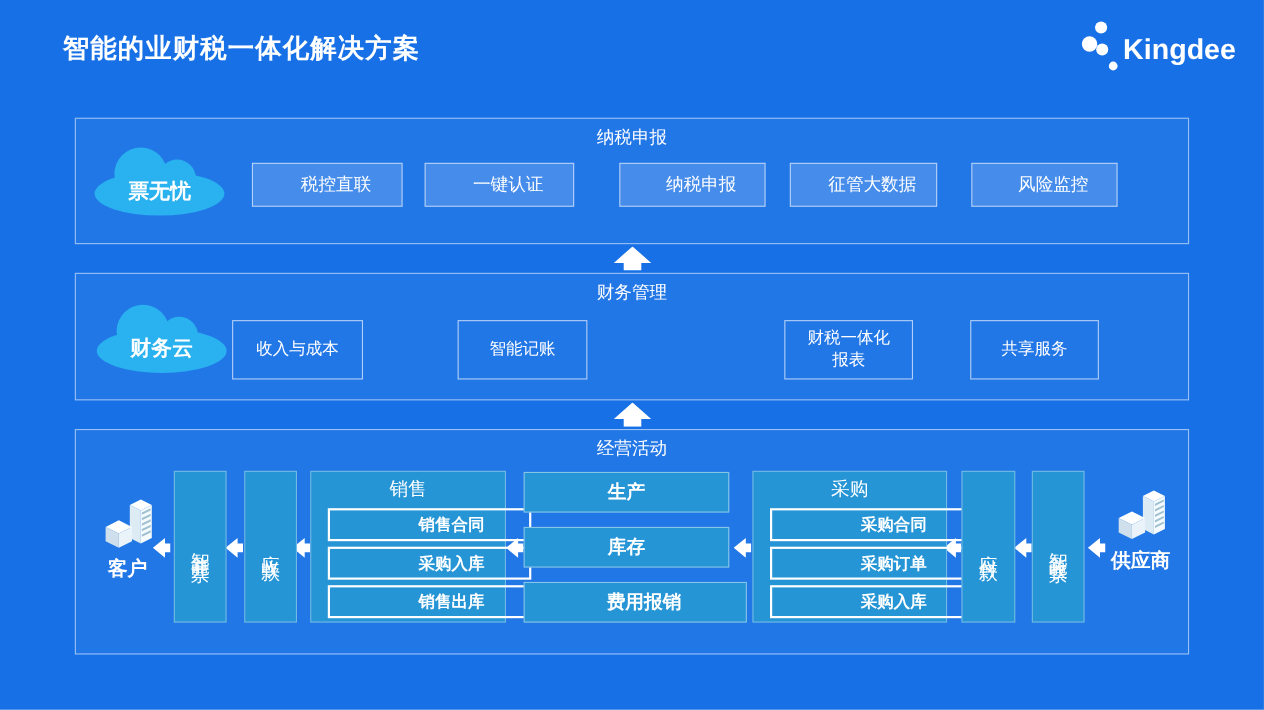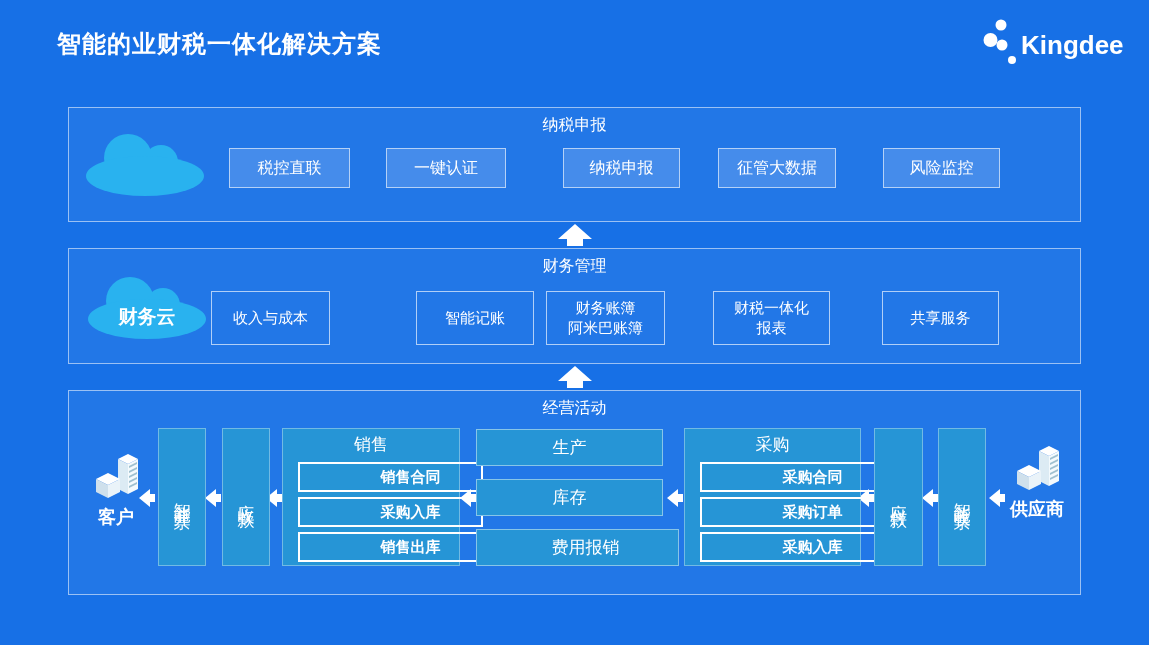--- a/index.html
+++ b/index.html
@@ -22,21 +22,21 @@
 
   .cloud { position:absolute; width:122px; height:66px; }
   .cloud-tax { left:15px; top:23px; }
   .cloud-fin { left:17px; top:25px; }
   .cloud svg { position:absolute; left:0; top:0; }
   .cloud-label { position:absolute; left:0; top:30px; width:100%; text-align:center; font-size:19px; font-weight:bold; }
 
   .pill {
     position:absolute; top:40px; height:38px;
     background:rgba(255,255,255,.16); border:1px solid rgba(255,255,255,.6);
-    display:flex; align-items:center; justify-content:center; font-size:16px;
+    display:flex; align-items:center; justify-content:center; font-size:16px;padding-left:16px;
   }
   .outline-btn {
     position:absolute; top:42px; height:52px;
     border:1px solid rgba(255,255,255,.65);
     display:flex; align-items:center; justify-content:center;
     font-size:15px; text-align:center; white-space:pre-line; line-height:1.35;
   }
 
   .arrow-up { position:absolute; left:557px; width:36px; height:22px; }
   .arrow-left { position:absolute; width:16px; height:20px; }
@@ -54,21 +54,21 @@
   }
   .group-title { position:absolute; top:4px; left:0; width:100%; text-align:center; font-size:17px; }
   .white-btn {
     position:absolute; height:26px; border:2px solid #ffffff;
     display:flex; align-items:center; justify-content:center;
     font-size:15px; font-weight:bold;padding-left:40px;
   }
   .mid-btn {
     position:absolute; left:407px; width:185px; height:35px;
     background:#2695D6; border:1px solid rgba(255,255,255,.45);
-    display:flex; align-items:center; justify-content:center; font-size:17px;
+    display:flex; align-items:center; justify-content:center; font-size:17px;font-weight:bold;
   }
   .entity { position:absolute; width:86px; display:flex; flex-direction:column; align-items:center; }
   .entity-label { margin-top:6px; font-size:18px; font-weight:bold; }
 </style>
 </head>
 <body>
 
 <div class="slide">
 
   <div class="page-title">智能的业财税一体化解决方案</div>
@@ -87,20 +87,21 @@
     <div class="panel-title">纳税申报</div>
 
     <div class="cloud cloud-tax">
       <svg width="122" height="66" viewBox="0 0 122 66">
         <g fill="#29B2EF">
           <circle cx="44" cy="27" r="24"></circle>
           <circle cx="77" cy="31" r="17"></circle>
           <ellipse cx="61" cy="45" rx="59" ry="20"></ellipse>
         </g>
       </svg>
+      <div class="cloud-label">票无忧</div>
     </div>
 
     <div class="pill" style="left:160px; width:119px;">税控直联</div>
     <div class="pill" style="left:317px; width:118px;">一键认证</div>
     <div class="pill" style="left:494px; width:115px;">纳税申报</div>
     <div class="pill" style="left:649px; width:116px;">征管大数据</div>
     <div class="pill" style="left:814px; width:115px;">风险监控</div>
   </div>
 
   <svg class="arrow-up" style="top:224px;" viewBox="0 0 36 22">
@@ -116,22 +117,20 @@
           <circle cx="44" cy="27" r="24"></circle>
           <circle cx="77" cy="31" r="17"></circle>
           <ellipse cx="61" cy="45" rx="59" ry="20"></ellipse>
         </g>
       </svg>
       <div class="cloud-label">财务云</div>
     </div>
 
     <div class="outline-btn" style="left:142px; width:117px;">收入与成本</div>
     <div class="outline-btn" style="left:299px; width:116px;margin-left:48px;">智能记账</div>
-    <div class="outline-btn" style="left:477px; width:117px;">财务账簿
-阿米巴账簿</div>
     <div class="outline-btn" style="left:644px; width:115px;">财税一体化
 报表</div>
     <div class="outline-btn" style="left:813px; width:115px;">共享服务</div>
   </div>
 
   <svg class="arrow-up" style="top:366px;" viewBox="0 0 36 22">
     <polygon points="18,0 35,15 26,15 26,22 10,22 10,15 1,15" fill="#ffffff"></polygon>
   </svg>
 
   <div class="panel panel-ops">

